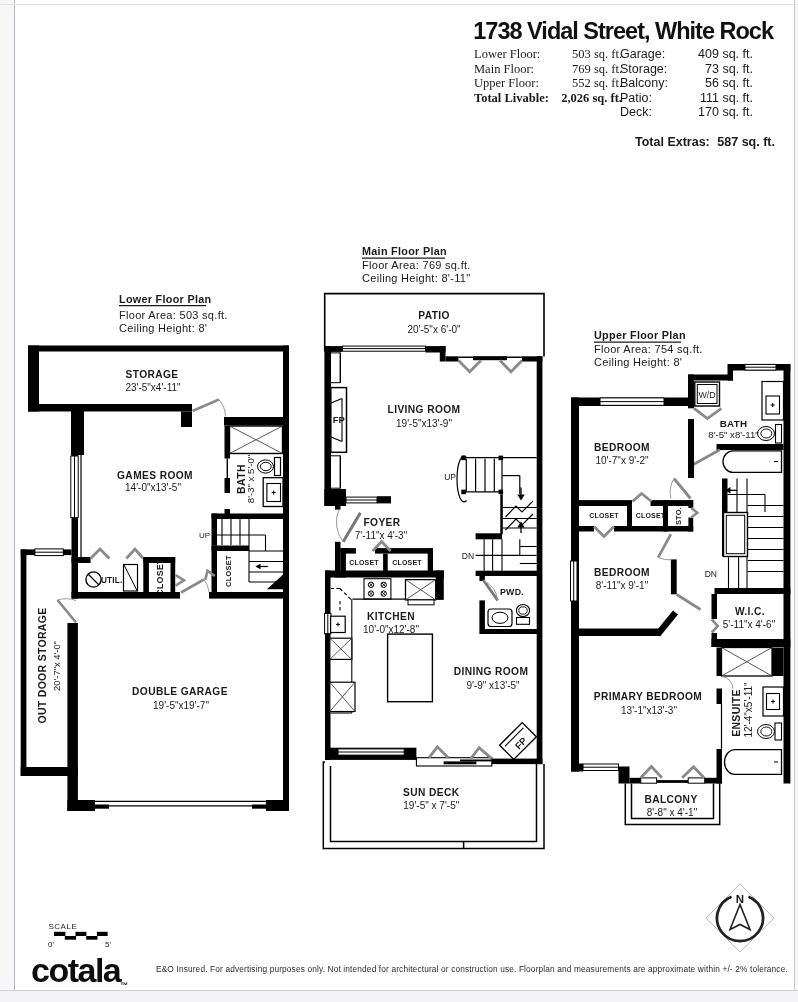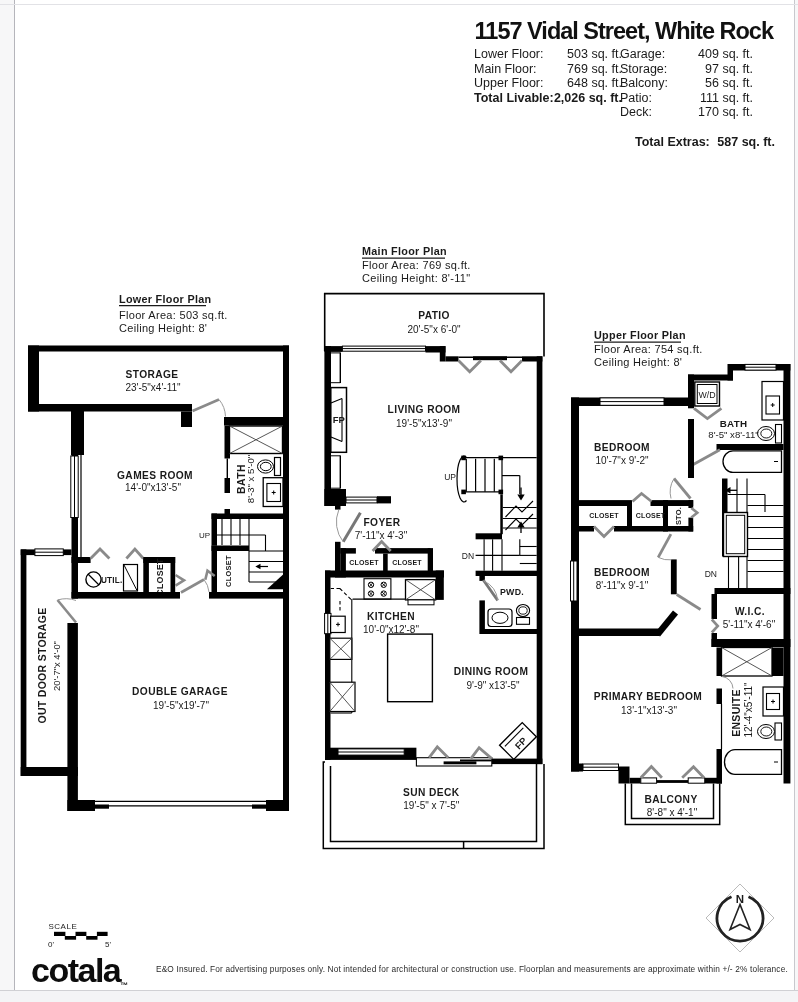--- a/index.html
+++ b/index.html
@@ -19,32 +19,32 @@
 <div class="abs" style="left:794px;top:0;width:1px;height:991px;background:#c8c8cd;"></div>
 
 <div class="abs" style="left:795px;top:0;width:3px;height:1002px;background:#f7f7f8;"></div>
 
 <div class="abs" style="left:0px;top:4px;width:798px;height:1px;background:#e2e2e6;"></div>
 
 <div class="abs" style="left:0px;top:990px;width:798px;height:1px;background:#d0d0d4;"></div>
 
 <div class="abs" style="left:0;top:991px;width:798px;height:11px;background:#f4f4f6;"></div>
 
-<div class="abs" style="left:0;top:18px;width:773px;text-align:right;font-size:23.5px;font-weight:bold;color:#111;letter-spacing:-1px;">1157 Vidal Street, White Rock</div>
-
-<div class="abs" style="left:474px;top:47px;width:148px;font-size:12.5px;color:#1a1a1a;line-height:14.6px;">
+<div class="abs" style="left:0;top:18px;width:773px;text-align:right;font-size:23.5px;font-weight:bold;color:#111;letter-spacing:-1px;">1738 Vidal Street, White Rock</div>
+
+<div class="abs" style="left:474px;top:47px;width:148px;font-size:12.5px;color:#1a1a1a;line-height:14.6px;font-family:Liberation Serif, serif;">
 <div>Lower Floor:<span style="float:right">503 sq. ft.</span></div>
 <div>Main Floor:<span style="float:right">769 sq. ft.</span></div>
-<div>Upper Floor:<span style="float:right">648 sq. ft.</span></div>
+<div>Upper Floor:<span style="float:right">552 sq. ft.</span></div>
 <div style="font-weight:bold">Total Livable:<span style="float:right">2,026 sq. ft.</span></div>
 </div>
 
 <div class="abs" style="left:620px;top:47px;width:133px;font-size:12.5px;color:#1a1a1a;line-height:14.6px;">
 <div>Garage:<span style="float:right">409 sq. ft.</span></div>
-<div>Storage:<span style="float:right">97 sq. ft.</span></div>
+<div>Storage:<span style="float:right">73 sq. ft.</span></div>
 <div>Balcony:<span style="float:right">56 sq. ft.</span></div>
 <div>Patio:<span style="float:right">111 sq. ft.</span></div>
 <div>Deck:<span style="float:right">170 sq. ft.</span></div>
 </div>
 
 <div class="abs" style="left:635px;top:122px;width:140px;font-size:12.5px;font-weight:bold;color:#1a1a1a;white-space:nowrap;margin-top:13px;">Total Extras:<span style="float:right">587 sq. ft.</span></div>
 
 <div class="abs" style="left:31px;top:951px;font-size:34px;font-weight:bold;color:#0d0d0d;letter-spacing:-1.5px;">cotala<span style="font-size:8px;letter-spacing:0;vertical-align:-6px;">™</span></div>
 
 <div class="abs" style="left:128px;top:964px;width:660px;font-size:8.3px;color:#2a2a2a;letter-spacing:0.15px;margin-left:28px;">E&amp;O Insured. For advertising purposes only. Not intended for architectural or construction use. Floorplan and measurements are approximate within +/- 2% tolerance.</div>

